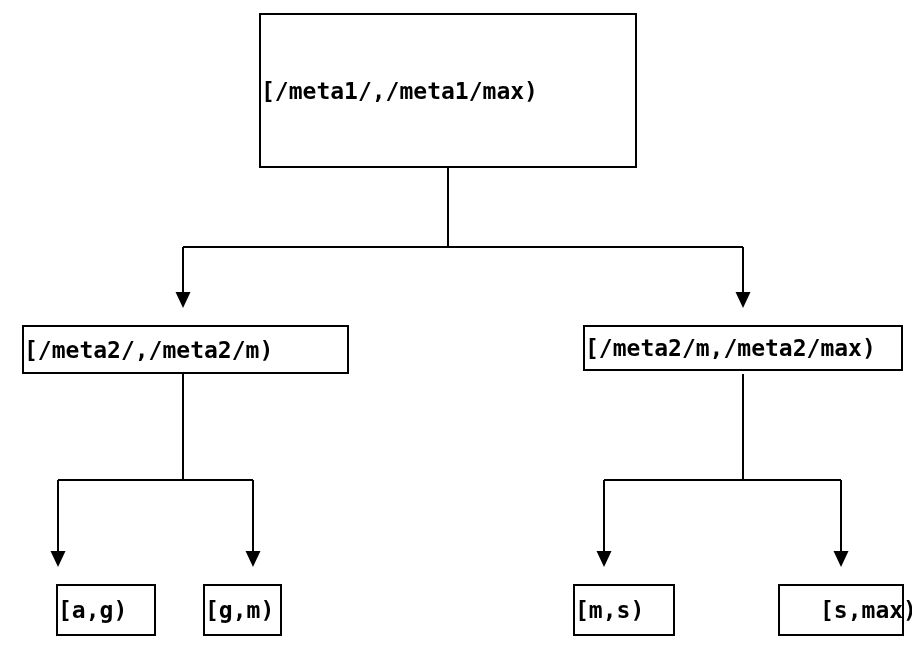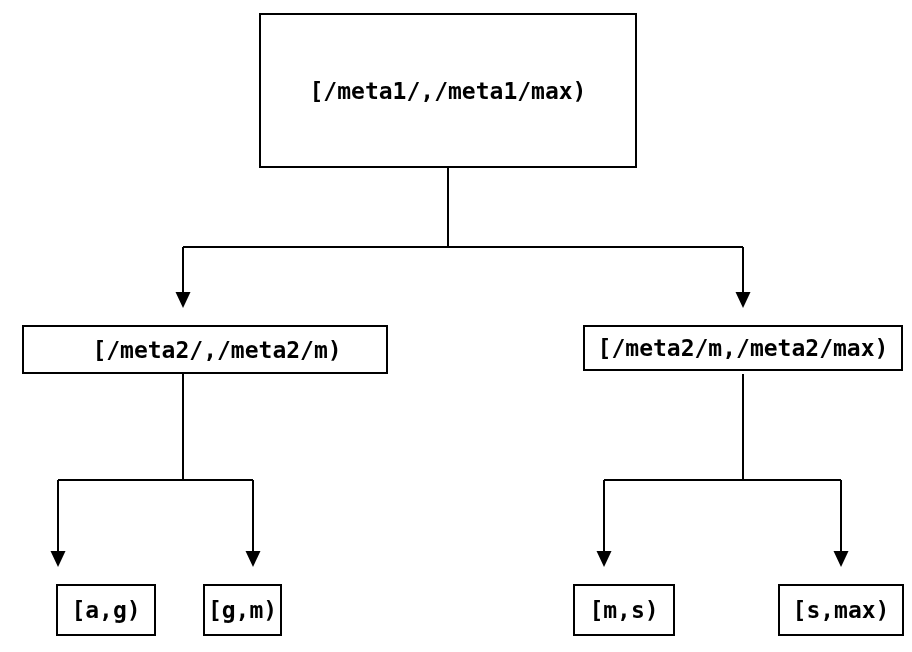--- a/index.html
+++ b/index.html
@@ -22,36 +22,35 @@
     width: 912px;
     height: 652px;
   }
   .node {
     position: absolute;
     box-sizing: border-box;
     border: 2px solid #000000;
     background: #ffffff;
     display: flex;
     align-items: center;
-    justify-content: center;
     font-size: 23px;
     font-weight: bold;
     color: #000000;
     white-space: nowrap;
   }
   
   .node-root    { left: 259px; top: 13px;  width: 378px; height: 155px; }
   
-  .node-left    { left: 22px;  top: 325px; width: 366px; height: 49px; padding-left: 24px; }
+  .node-left    { left: 22px;  top: 325px; width: 327px; height: 49px; }
   .node-right   { left: 583px; top: 325px; width: 320px; height: 46px; }
   
   .node-leaf-ag   { left: 8px;   top: 584px; width: 100px; height: 52px; margin-left: 48px; }
   .node-leaf-gm   { left: 203px; top: 584px; width: 79px; height: 52px; }
   .node-leaf-ms   { left: 553px; top: 584px; width: 102px; height: 52px; margin-left: 20px; }
-  .node-leaf-smax { left: 778px; top: 584px; width: 126px; height: 52px; }
+  .node-leaf-smax { left: 778px; top: 584px; width: 126px; height: 52px; padding-left: 40px; }
 </style>
 </head>
 <body>
 
 <div class="canvas">
 
   <svg class="edges-svg" viewBox="0 0 912 652" xmlns="http://www.w3.org/2000/svg">
 
     <path d="M448 168 V247 M183 247 H743 M183 247 V292 M743 247 V292" fill="none" stroke="#000000" stroke-width="2"></path>
     <polygon points="175.5,292 190.5,292 183,308" fill="#000000"></polygon>

